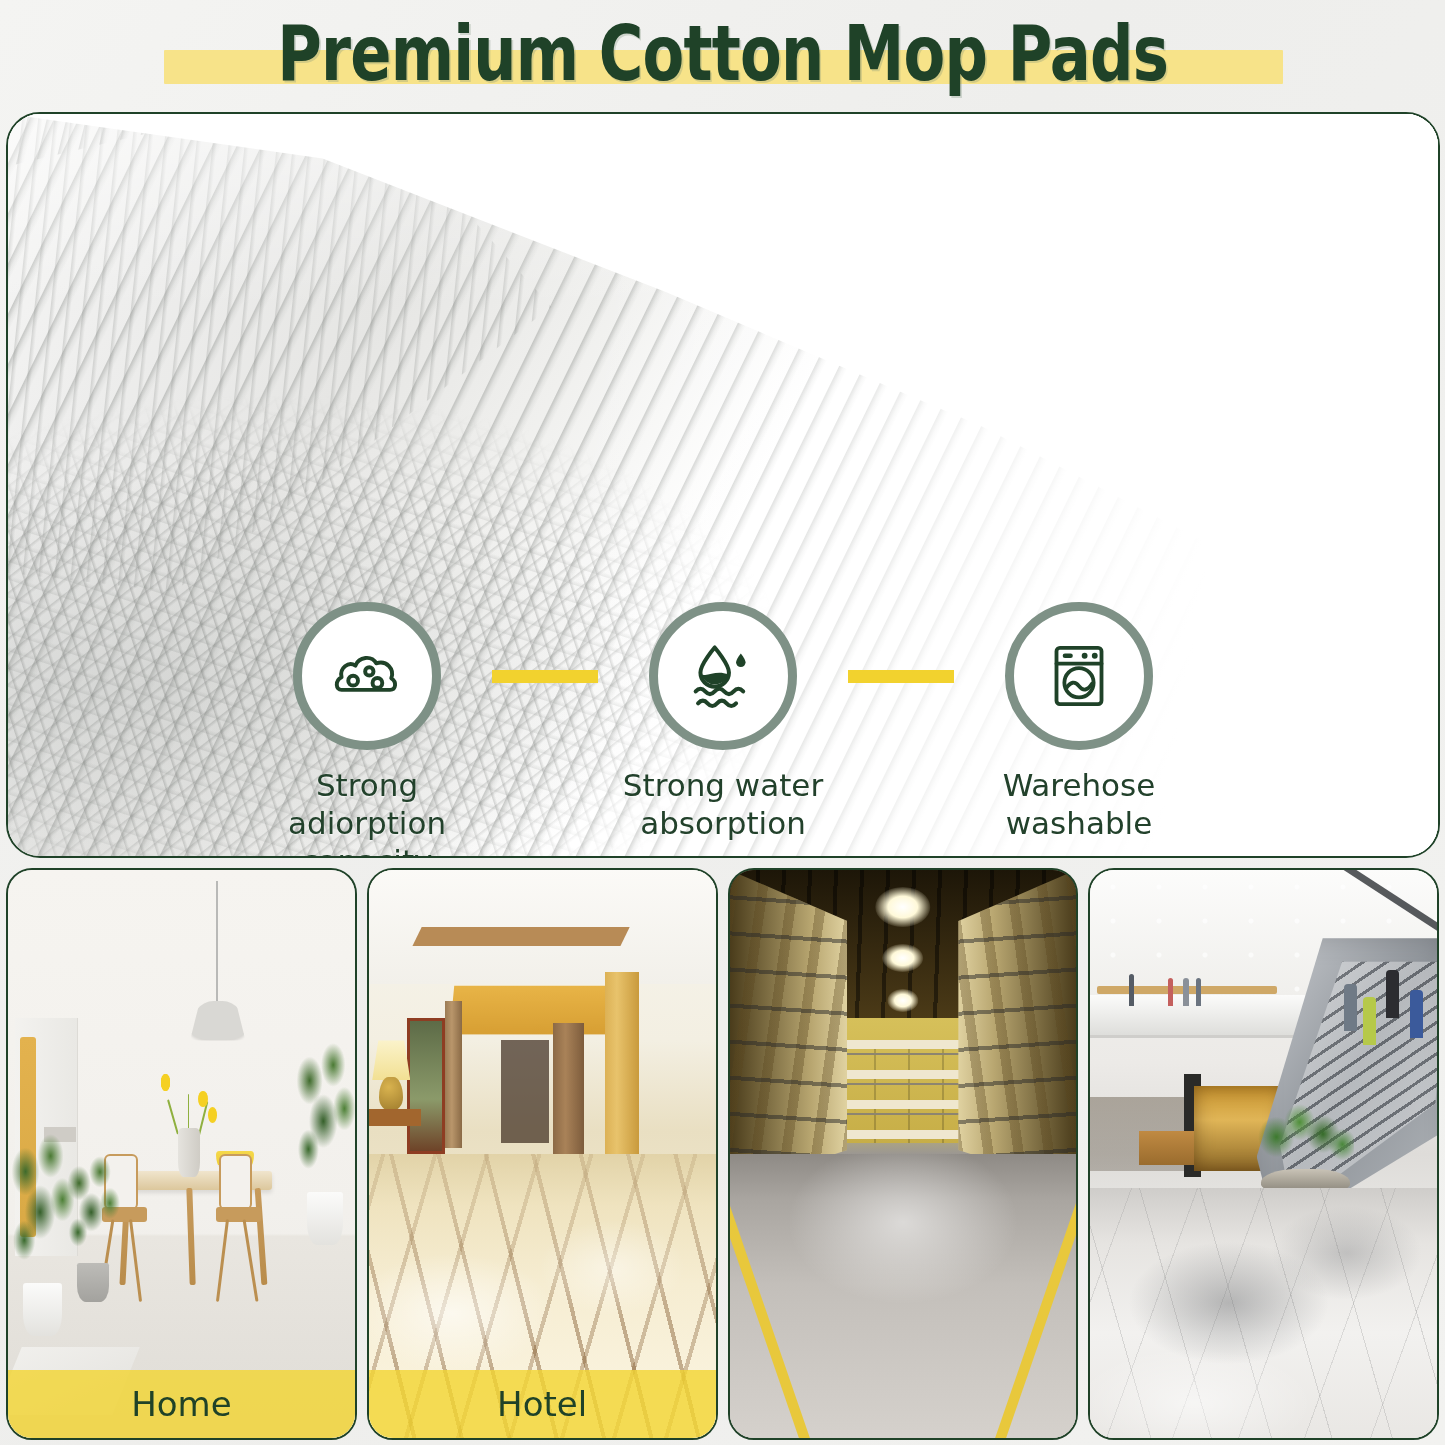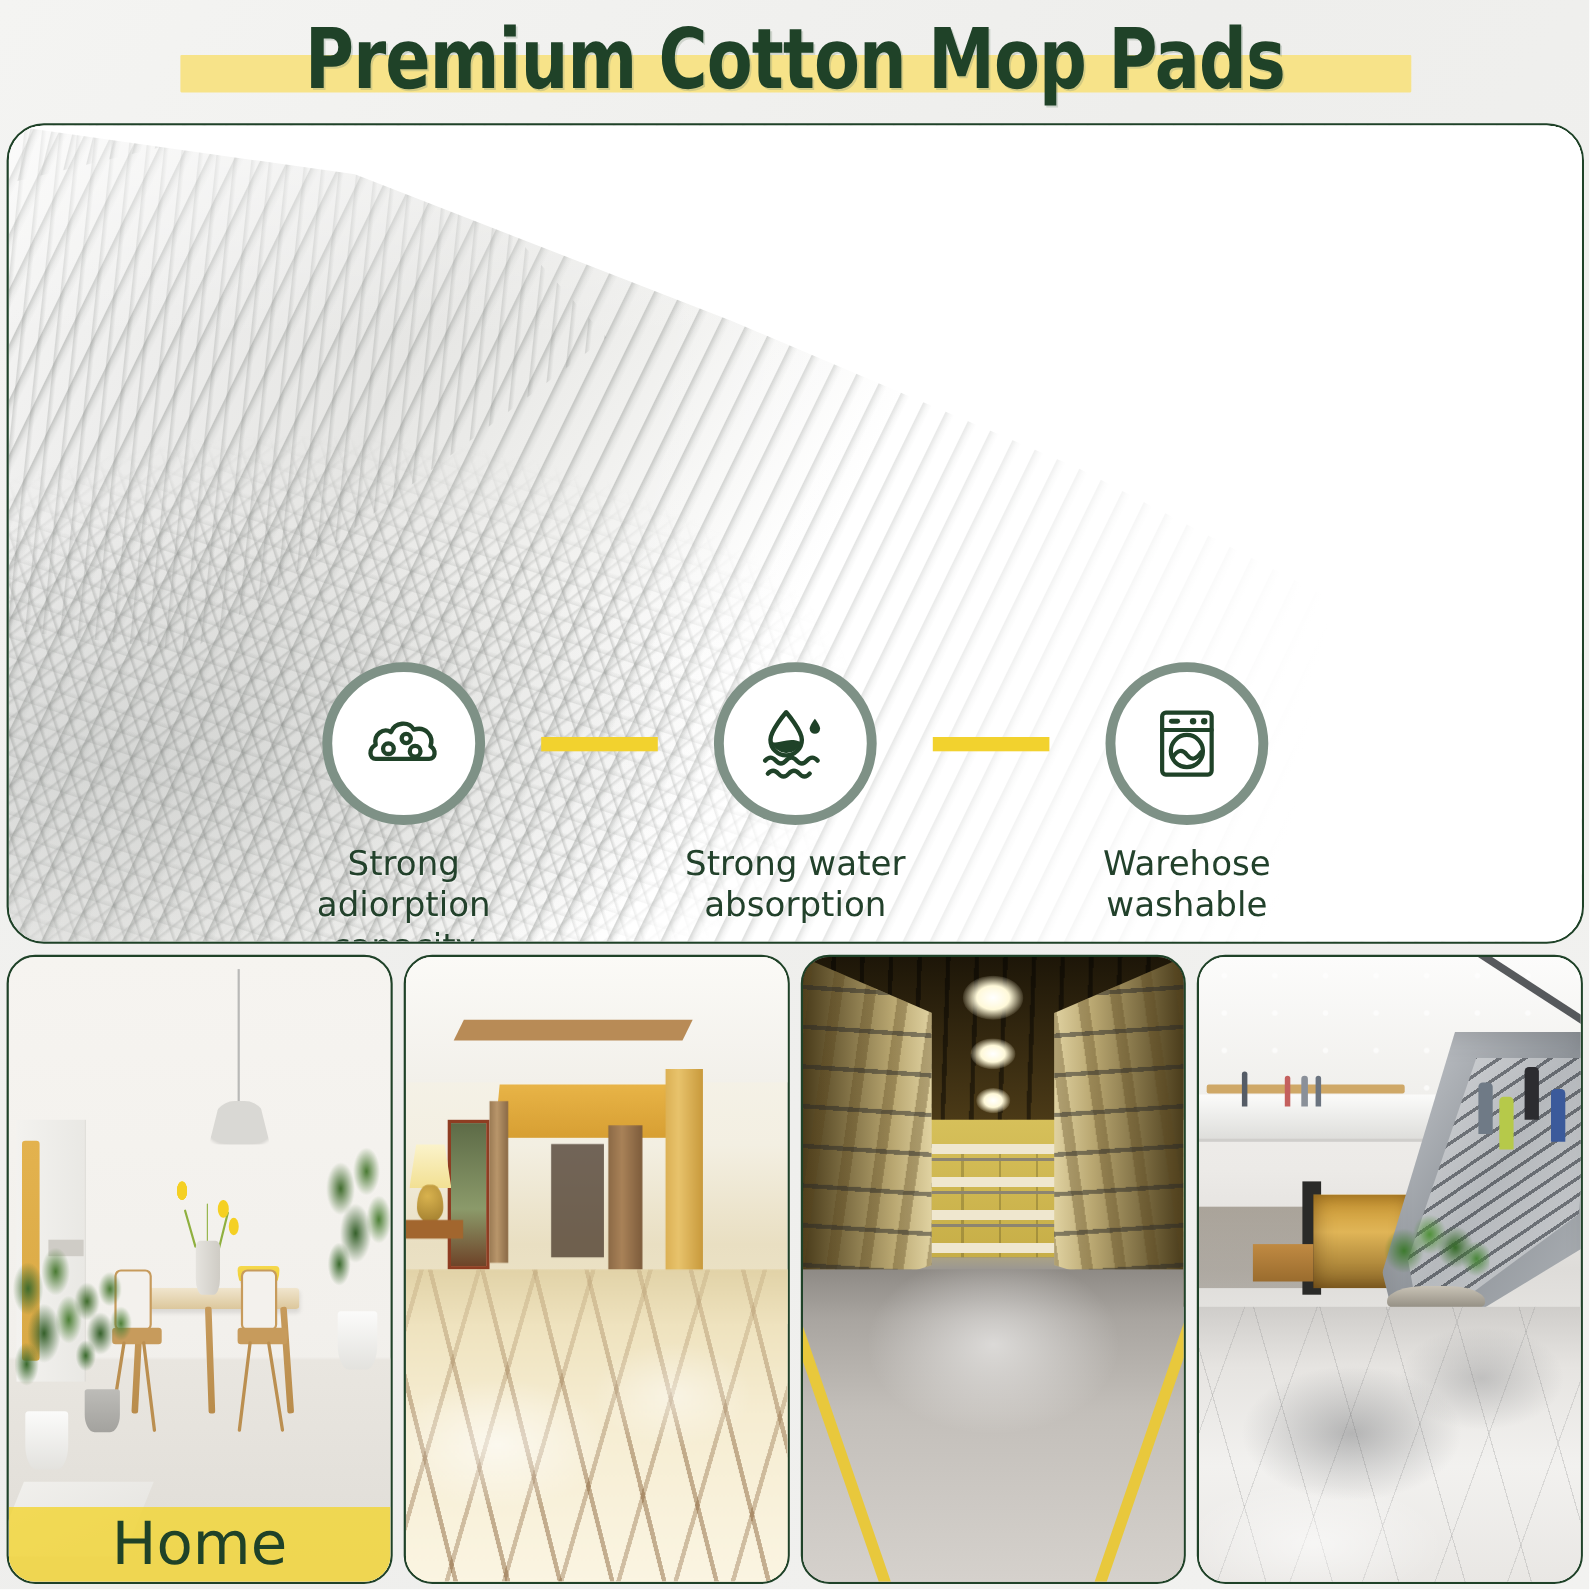--- a/index.html
+++ b/index.html
@@ -239,21 +239,21 @@
   .panel-label {
     position: absolute;
     left: 0; right: 0; bottom: 0;
     height: 68px;
     background: rgba(243, 212, 48, 0.80);
     display: flex;
     align-items: center;
     justify-content: center;
     color: #1f4228;
     font-family: "DejaVu Sans", sans-serif;
-    font-size: 54px;
+    font-size: 34px;
     line-height: 46px;
     letter-spacing: 0px;
   }
 
   
   .ph-home {
     background:
       
       linear-gradient(to bottom, rgba(0,0,0,0) 64%, #e9e6e0 64.5%, #dfdcd6 100%),
       
@@ -770,20 +770,21 @@
         <div class="hotel-colC"></div>
         <div class="hotel-dark"></div>
         <div class="hotel-colA"></div>
         <div class="hotel-colB"></div>
         <div class="hotel-lampshade"></div>
         <div class="hotel-lampbase"></div>
         <div class="hotel-console"></div>
         <div class="hotel-floor"></div>
         <div class="hotel-gloss"></div>
       </div>
+      <div class="panel-label">Hotel</div>
     </div>
 
     <div class="panel">
       <div class="panel-photo ph-wh">
         <div class="wh-roof"></div>
         <div class="wh-backwall"></div>
         <div class="wh-pallets"></div>
         <div class="wh-rackL"></div>
         <div class="wh-rackR"></div>
         <div class="wh-lamp1"></div>

